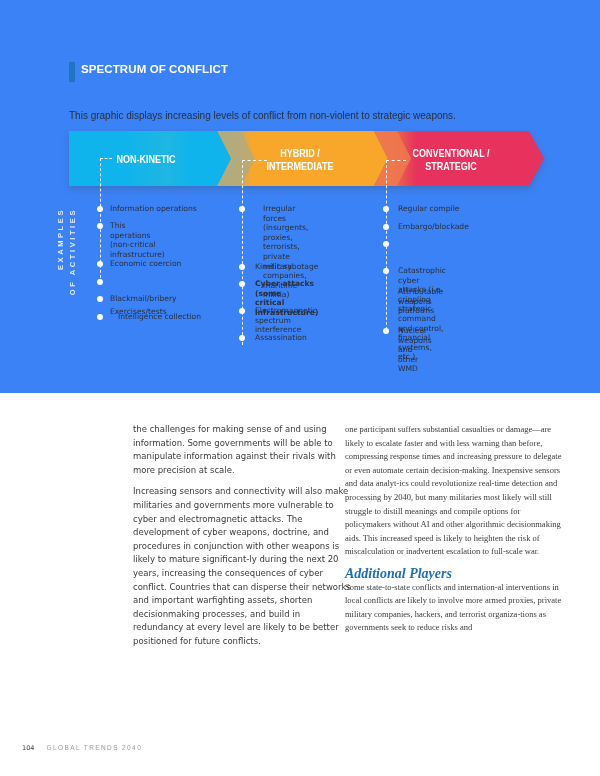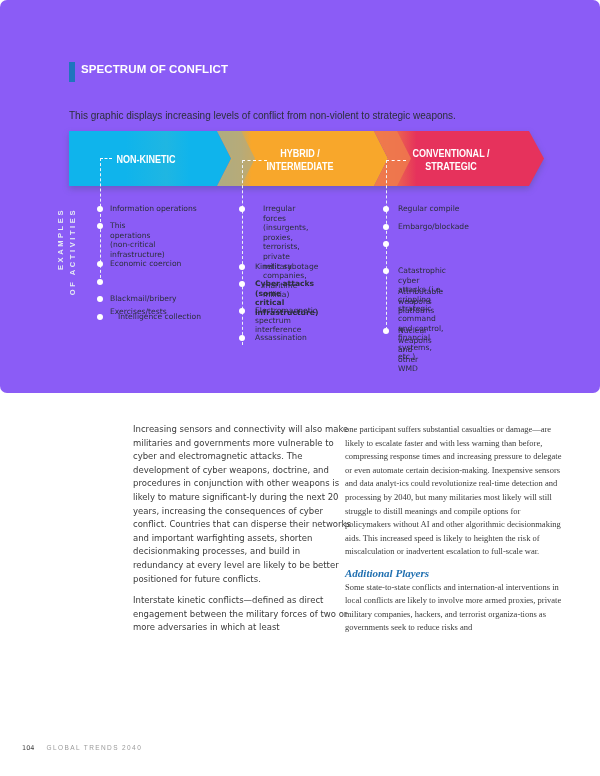--- a/index.html
+++ b/index.html
@@ -1,40 +1,40 @@
 <!DOCTYPE html>
 <html><head>
 <meta charset="utf-8">
 <style>
   * { box-sizing: border-box; margin: 0; padding: 0; }
   html, body { width: 600px; height: 776px; background: #ffffff; overflow: hidden; }
   body { position: relative; font-family: "DejaVu Sans", sans-serif; color: #3a3a3a; }
 
-  .panel { position: absolute; left: 0; top: 0; width: 600px; height: 393px; background: #8b5cf6; border-radius: 7px; }
+  .panel { position: absolute; left: 0; top: 0; width: 600px; height: 393px; background: #3b82f6; }
   .title-bar { position: absolute; left: 69px; top: 62px; width: 6px; height: 20px; background: #1f75be; }
   .title { position: absolute; left: 81px; top: 63px; font-family: "Liberation Sans", sans-serif; font-weight: bold; font-size: 11.5px; color: #ffffff; letter-spacing: 0.1px; }
   .intro { position: absolute; left: 69px; top: 110px; font-family: Liberation Sans, sans-serif; font-size: 10px; color: #2b2f3a; }
 
   .arrow { position: absolute; left: 69px; top: 131px; width: 475px; height: 55px; filter: drop-shadow(0 3px 3px rgba(60,80,110,0.35)); }
   .arrow svg { width: 475px; height: 55px; display: block; }
   .seg-label { position: absolute; font-family: "Liberation Sans", sans-serif; font-weight: bold; font-size: 11px; color: #ffffff; text-align: center; line-height: 13px; transform: scaleX(0.82); transform-origin: center; white-space: nowrap; }
 
   .side-label { position: absolute; left: 54px; top: 208px; width: 30px; height: 96px; }
   .side-label span { position: absolute; writing-mode: vertical-rl; transform: rotate(180deg); font-family: "Liberation Sans", sans-serif; font-weight: bold; font-size: 7.5px; letter-spacing: 2.6px; color: #e6ecf4; }
 
   .col { position: absolute; top: 204px; }
   .col .dots { position: absolute; left: 0; top: -2px; width: 0; border-left: 1px dashed #eef2f7; }
   .item { position: absolute; font-size: 7.6px; line-height: 9.6px; color: #2b2f3a; white-space: nowrap; }
   .bullet { position: absolute; width: 6px; height: 6px; border-radius: 50%; background: #ffffff; }
 
   .connector { position: absolute; border-top: 1px dashed #ffffff; }
 
   .body-col { position: absolute; top: 423px; width: 220px; font-size: 8.5px; line-height: 13.6px; color: #3a3a3a; }
   .body-col p { margin-bottom: 8px; }
-  .sub-head { font-style: italic; font-weight: bold; color: #1f6fb0; font-size: 11px; margin-top: 2px; }
+  .sub-head { font-style: italic; font-weight: bold; color: #1f6fb0; font-size: 14px; margin-top: 2px; }
 
   .footer { position: absolute; left: 22px; top: 744px; font-size: 6.5px; color: #6a6a6a; }
   .footer .num { color: #444; margin-right: 10px; }
   .footer .pub { letter-spacing: 1.4px; color: #9a9a9a; font-family: "Liberation Sans", sans-serif; }
 </style>
 </head>
 <body>
 
 <div class="panel">
   <div class="title-bar"></div>
@@ -177,22 +177,22 @@
       </div>
     <div>
         <span class="bullet" style="left:-3px; top:124px;"></span>
         <div class="item" style="left:12px; top:122px; white-space:pre-line;">Nuclear weapons and
 other WMD</div>
       </div>
   </div>
 </div>
 
 <div class="body-col" style="left:133px;">
+  <p>the challenges for making sense of and using information. Some governments will be able to manipulate information against their rivals with more precision at scale.</p>
   <p>Increasing sensors and connectivity will also make militaries and governments more vulnerable to cyber and electromagnetic attacks. The development of cyber weapons, doctrine, and procedures in conjunction with other weapons is likely to mature significant-ly during the next 20 years, increasing the consequences of cyber conflict. Countries that can disperse their networks and important warfighting assets, shorten decisionmaking processes, and build in redundancy at every level are likely to be better positioned for future conflicts.</p>
-  <p>Interstate kinetic conflicts—defined as direct engagement between the military forces of two or more adversaries in which at least</p>
 </div>
 
 <div class="body-col" style="left:345px;font-family:Liberation Serif, serif;">
   <p>one participant suffers substantial casualties or damage—are likely to escalate faster and with less warning than before, compressing response times and increasing pressure to delegate or even automate certain decision-making. Inexpensive sensors and data analyt-ics could revolutionize real-time detection and processing by 2040, but many militaries most likely will still struggle to distill meanings and compile options for policymakers without AI and other algorithmic decisionmaking aids. This increased speed is likely to heighten the risk of miscalculation or inadvertent escalation to full-scale war.</p>
   <div class="sub-head">Additional Players</div>
   <p>Some state-to-state conflicts and internation-al interventions in local conflicts are likely to involve more armed proxies, private military companies, hackers, and terrorist organiza-tions as governments seek to reduce risks and</p>
 </div>
 
 <div class="footer">
   <span class="num">104</span>

